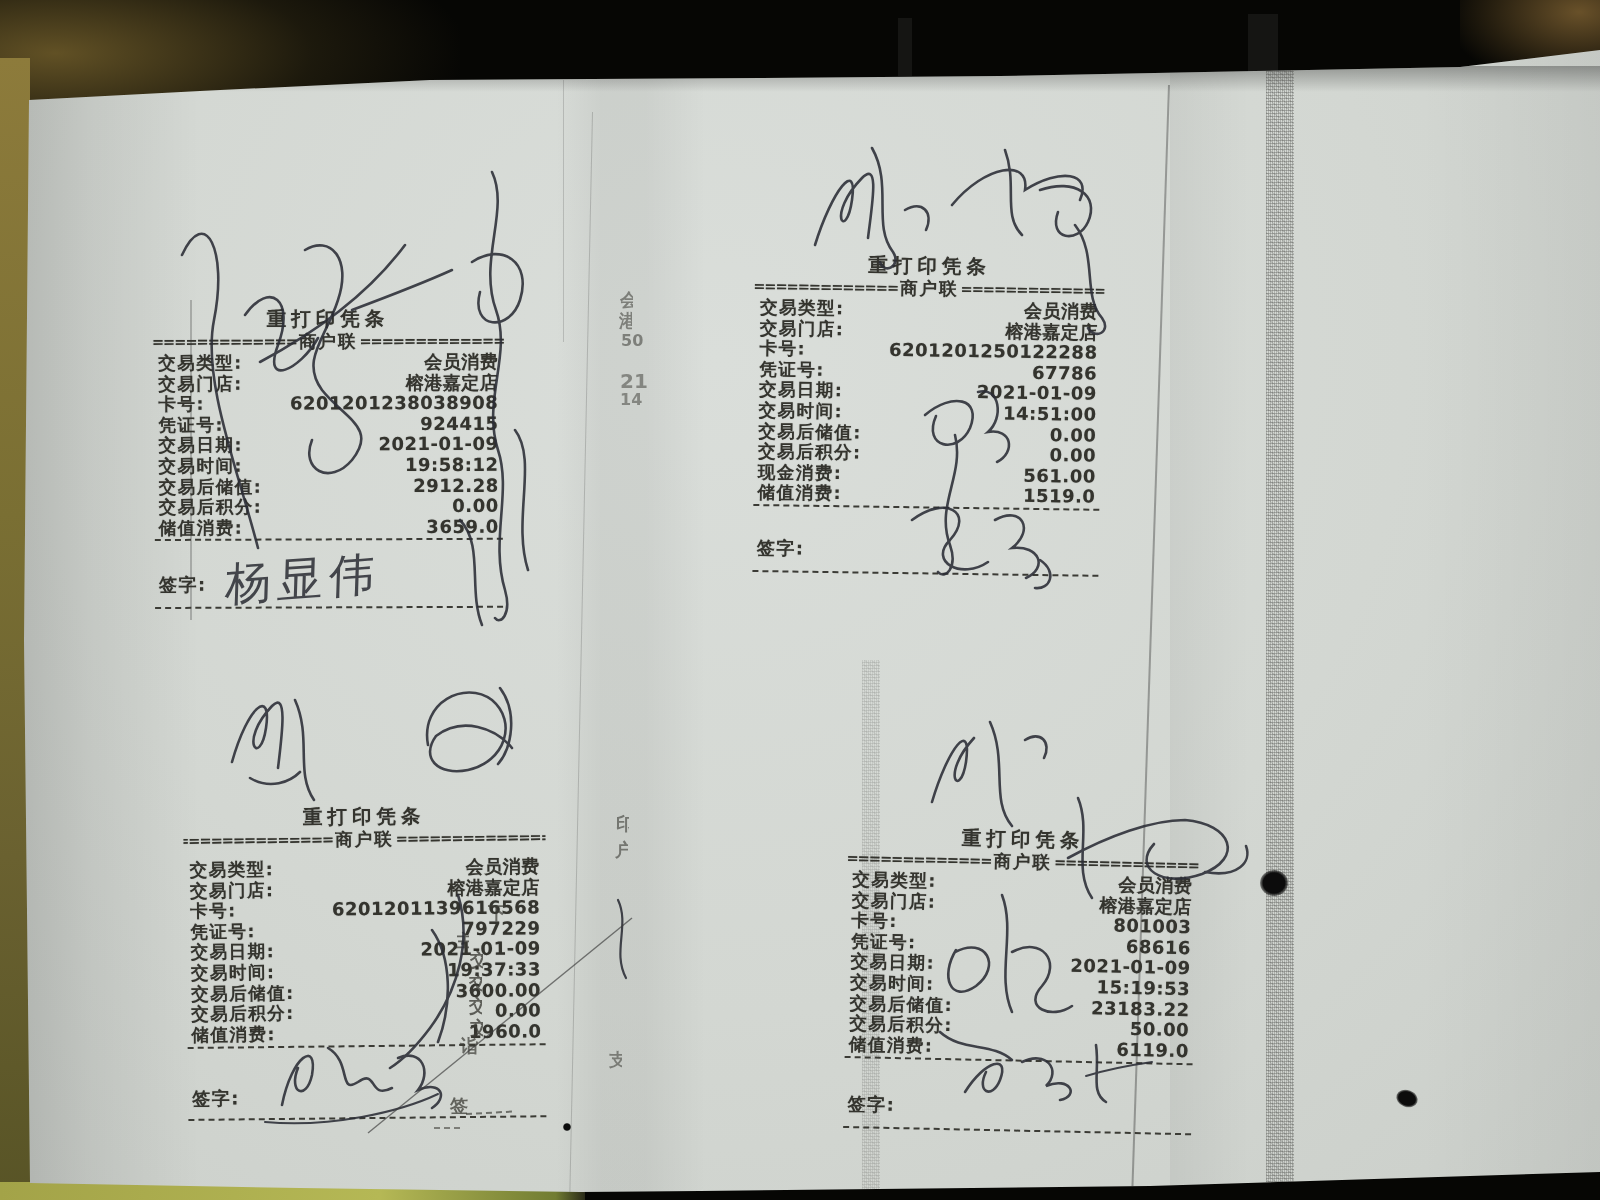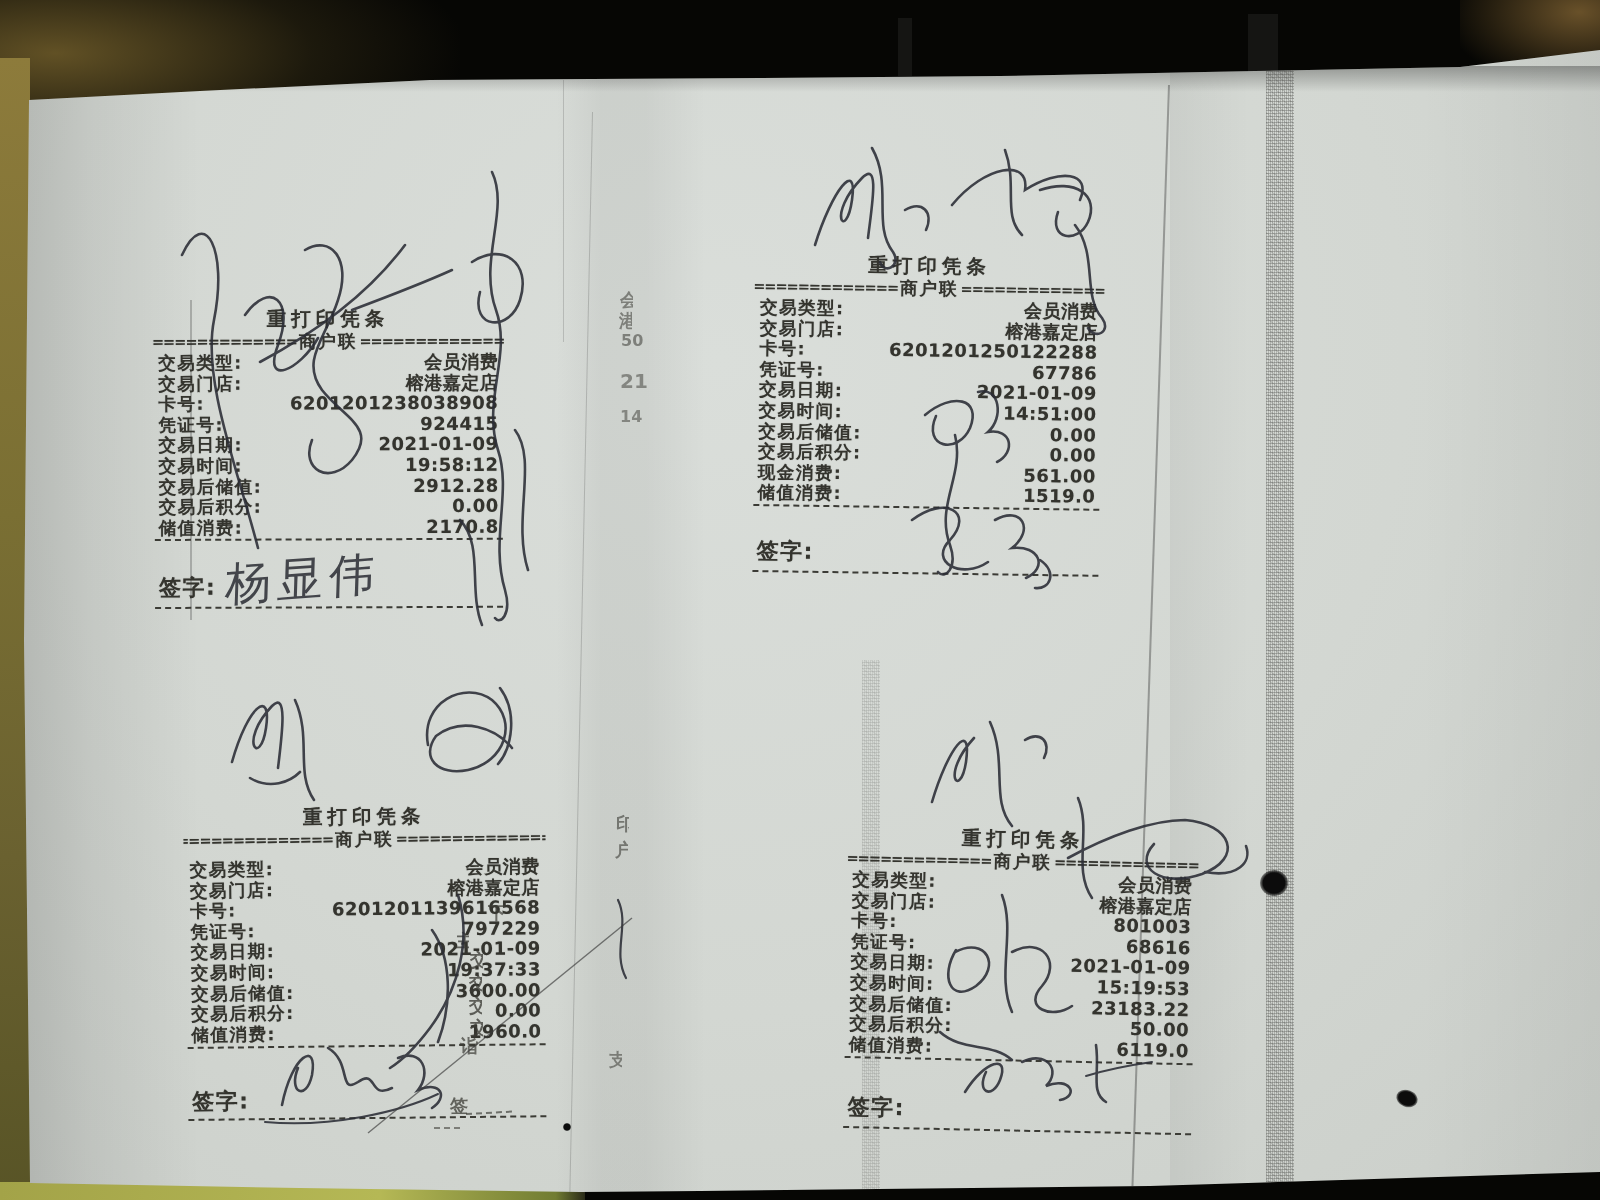--- a/index.html
+++ b/index.html
@@ -49,21 +49,21 @@
   .r-copyline{display:flex;justify-content:center;align-items:center;overflow:hidden;
       white-space:nowrap;font-size:14.5px;height:18px;font-weight:bold;}
   .r-copyline .cl{letter-spacing:-1px;flex:0 0 auto;}
   .r-copyline .copy{font-size:17.5px;letter-spacing:2px;padding:0 2px;flex:0 0 auto;}
   .r-rows{padding:0 6px;}
   .rrow{display:flex;justify-content:space-between;align-items:baseline;height:20.6px;}
   .lbl{font-size:17.5px;letter-spacing:1.5px;white-space:nowrap;font-weight:bold;}
   .val{font-size:18px;letter-spacing:.5px;white-space:nowrap;font-weight:bold;}
   .r-sep{border-top:2.5px dashed #3b3b35;height:0;margin:0 2px;}
   .r-sign{position:relative;display:flex;align-items:baseline;padding:0 6px;height:26px;}
-  .r-sign .lbl{font-size:22px;}
+  .r-sign .lbl{font-size:18px;}
   .handname{position:absolute;left:72px;top:-24px;font-size:46px;color:#2a2c33;
       opacity:.85;transform:rotate(-4deg) skewX(-6deg);letter-spacing:6px;
       text-shadow:none;font-weight:normal;}
 
   
   .frag{position:absolute;font-size:18px;color:#3c3c36;font-weight:bold;white-space:nowrap;}
   .frag.cut{display:inline-block;width:13px;overflow:hidden;}
   .mini-dash{position:absolute;border-top:2px dashed #44443e;height:0;transform-origin:left;}
 
   .blob{position:absolute;background:radial-gradient(ellipse at 50% 50%, #0c0c0c 0 55%, rgba(12,12,12,.25) 75%, transparent 100%);border-radius:50%;}
@@ -130,21 +130,21 @@
           <div class="rrow">
             <span class="lbl">交易后储值:</span>
             <span class="val">2912.28</span>
           </div>
           <div class="rrow">
             <span class="lbl">交易后积分:</span>
             <span class="val">0.00</span>
           </div>
           <div class="rrow">
             <span class="lbl">储值消费:</span>
-            <span class="val">2170.8</span>
+            <span class="val">3659.0</span>
           </div>
         </div>
       <div class="r-sep" style="margin-top:3px;"></div>
       <div class="r-sign" style="margin-top:32px;">
         <span class="lbl">签字:</span>
         <span class="handname">杨显伟</span>
       </div>
       <div class="r-sep" style="margin-top:8px;"></div>
     </div>
 
@@ -305,21 +305,21 @@
       <div class="r-sign" style="margin-top:34px;">
         <span class="lbl">签字:</span>
       </div>
       <div class="r-sep" style="margin-top:8px;"></div>
     </div>
 
     <span class="frag cut" style="left:620px;top:288px;opacity:.55;">会</span>
     <span class="frag cut" style="left:619px;top:309px;opacity:.55;">港</span>
     <span class="frag" style="left:621px;top:331px;opacity:.55;font-size:16px;">50</span>
     <span class="frag" style="left:620px;top:369px;opacity:.5;font-size:20px;">21</span>
-    <span class="frag" style="left:620px;top:390px;opacity:.5;font-size:16px;margin-top:17px;">14</span>
+    <span class="frag" style="left:620px;top:390px;opacity:.5;font-size:16px;">14</span>
     <span class="frag cut" style="left:616px;top:812px;opacity:.6;">印</span>
     <span class="frag cut" style="left:615px;top:838px;opacity:.6;">户</span>
     <span class="frag cut" style="left:609px;top:1048px;opacity:.55;">支</span>
     <span class="frag cut" style="left:456px;top:929px;opacity:.75;">主</span>
     <span class="frag cut" style="left:470px;top:948px;opacity:.78;">交</span>
     <span class="frag cut" style="left:469px;top:971px;opacity:.78;">交</span>
     <span class="frag cut" style="left:469px;top:994px;opacity:.78;">交</span>
     <span class="frag cut" style="left:470px;top:1016px;opacity:.78;">交</span>
     <span class="frag" style="left:460px;top:1034px;opacity:.7;">诣</span>
     <span class="frag" style="left:488px;top:901px;opacity:.7;">下</span>

